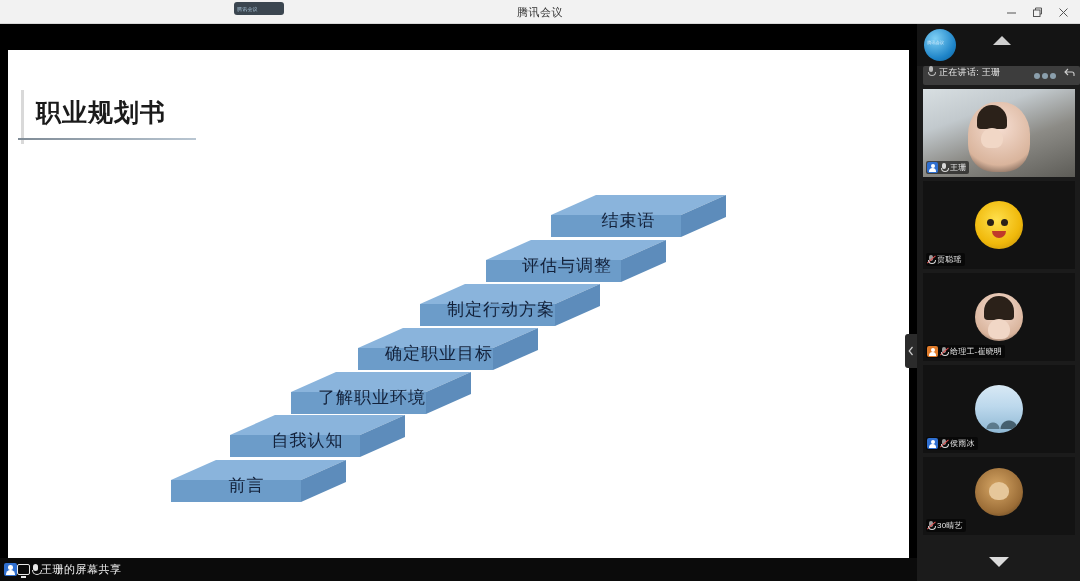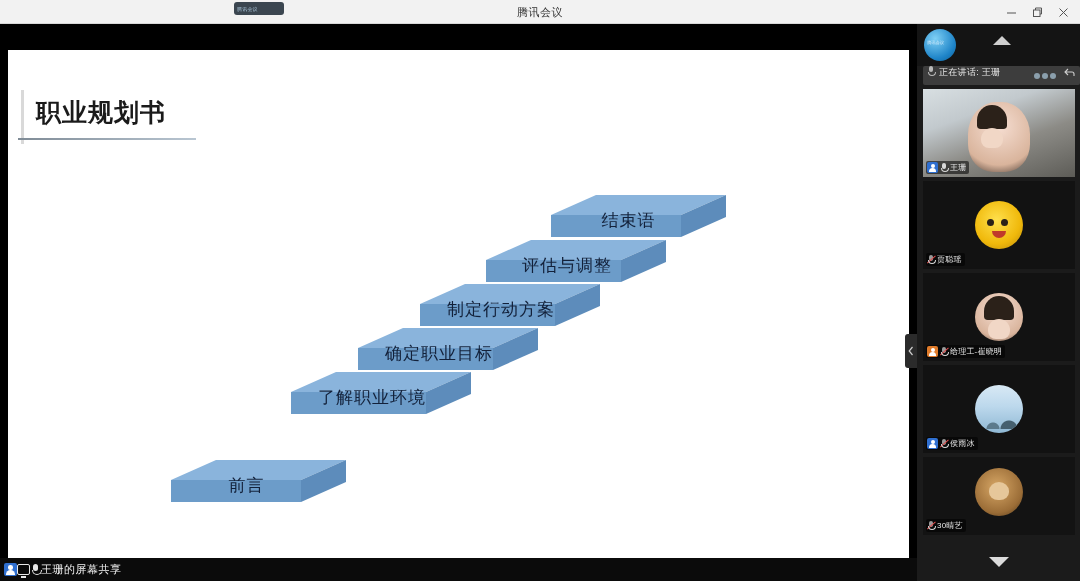--- a/index.html
+++ b/index.html
@@ -278,20 +278,28 @@
 
       <div class="step" style="left:163px; top:410px; width:175px; height:56px;">
         <svg width="175" height="56" viewBox="0 0 175 56">
           <polygon points="0,20 130,20 175,0 45,0" fill="#8ab4dc"></polygon>
           <polygon points="0,20 130,20 130,42 0,42" fill="#6c9cc9"></polygon>
           <polygon points="130,20 175,0 175,22 130,42" fill="#5d8cbb"></polygon>
         </svg>
         <div class="step-label" style="left:-12px;">前言</div>
       </div>
 
+      <div class="step" style="left:222px; top:365px; width:175px; height:56px;">
+        <svg width="175" height="56" viewBox="0 0 175 56">
+          <polygon points="0,20 130,20 175,0 45,0" fill="#8ab4dc"></polygon>
+          <polygon points="0,20 130,20 130,42 0,42" fill="#6c9cc9"></polygon>
+          <polygon points="130,20 175,0 175,22 130,42" fill="#5d8cbb"></polygon>
+        </svg>
+        <div class="step-label" style="left:-10px;">自我认知</div>
+      </div>
 
       <div class="step" style="left:283px; top:322px; width:180px; height:56px;">
         <svg width="180" height="56" viewBox="0 0 180 56">
           <polygon points="0,20 135,20 180,0 45,0" fill="#8ab4dc"></polygon>
           <polygon points="0,20 135,20 135,42 0,42" fill="#6c9cc9"></polygon>
           <polygon points="135,20 180,0 180,22 135,42" fill="#5d8cbb"></polygon>
         </svg>
         <div class="step-label" style="left:-9px;">了解职业环境</div>
       </div>
 

